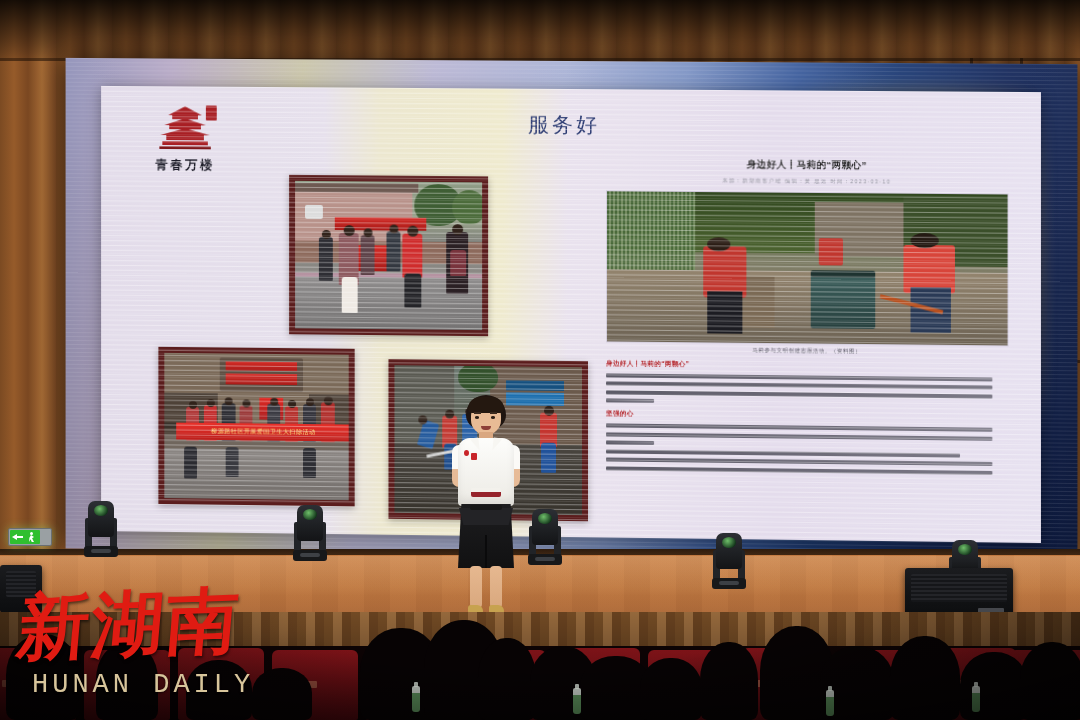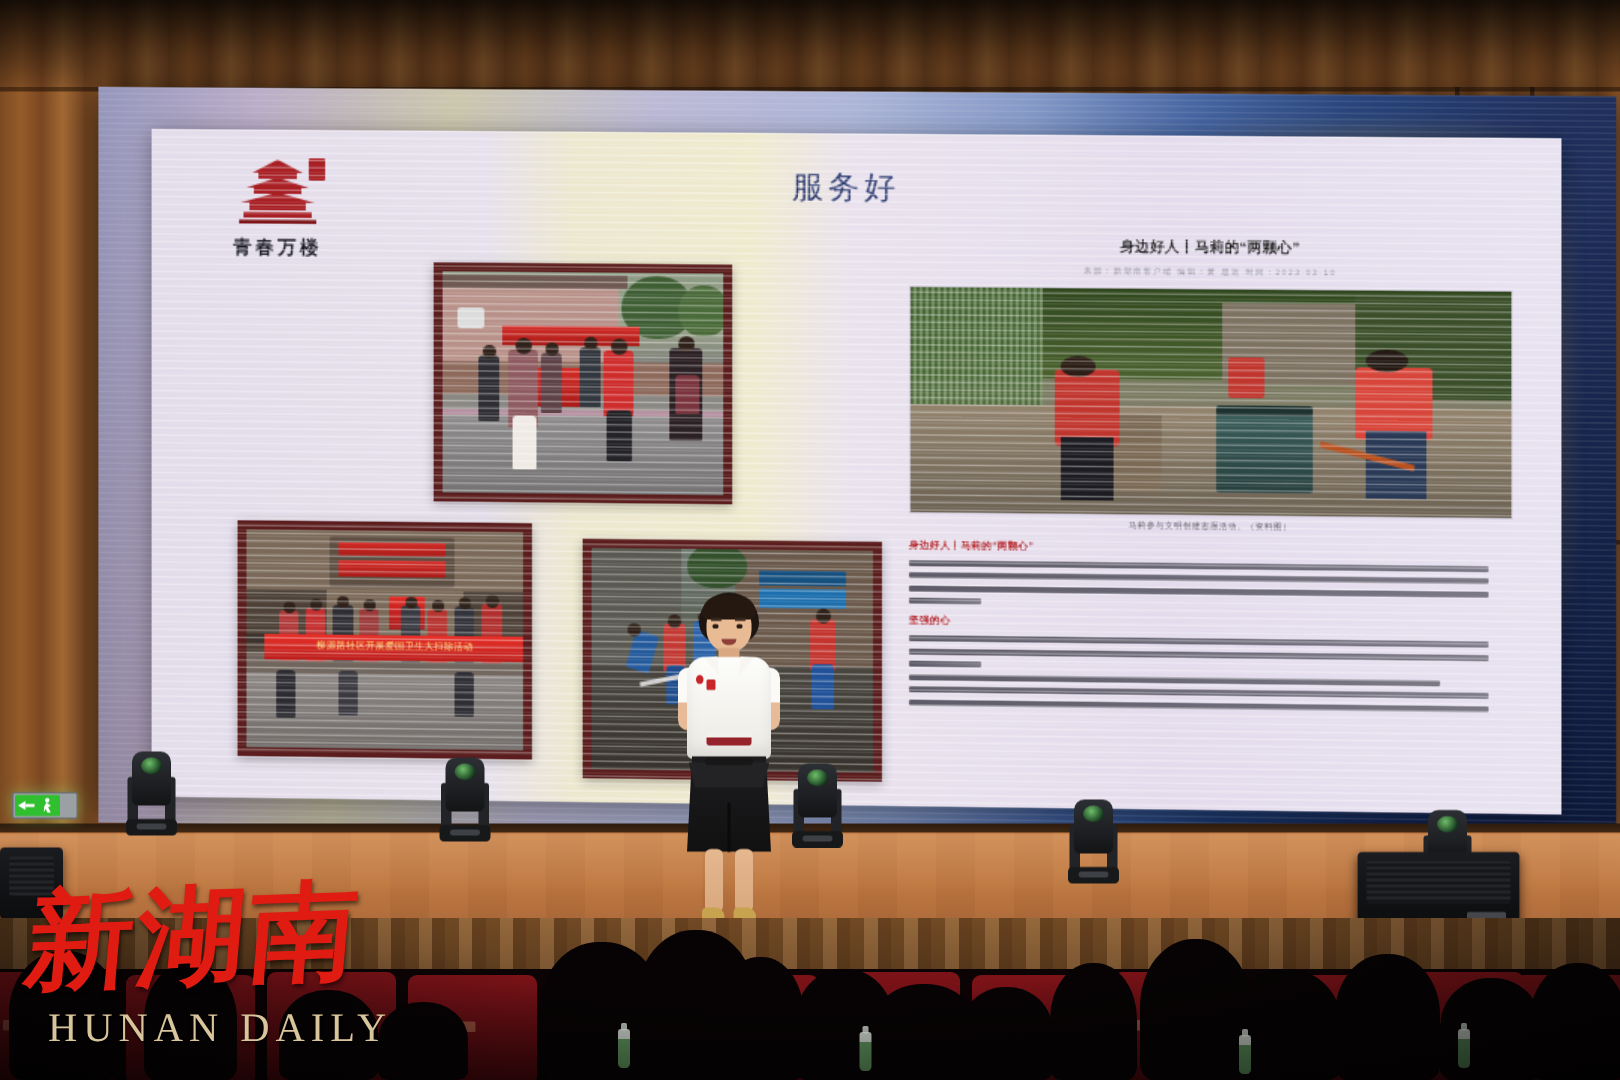--- a/index.html
+++ b/index.html
@@ -219,21 +219,21 @@
   .wm-cn {
     font-family:"DejaVu Serif","Liberation Serif",serif;
     font-size:72px; font-weight:700; color:#e01b12; letter-spacing:2px;
     line-height:.95; transform: skewX(-7deg) rotate(-2deg);
     text-shadow: 1px 2px 3px rgba(0,0,0,.55);
     white-space:nowrap;
   }
   .wm-en {
     margin-top:14px; margin-left:14px;
     font-size:27px; letter-spacing:4px; color:#d8c59b; font-weight:400;
-    font-family:Liberation Serif, serif;
+    font-family:Liberation Mono, monospace;
     text-shadow:0 1px 2px rgba(0,0,0,.6);
   }
 
   .ceiling-glow{position:absolute;left:0;top:0;width:1080px;height:58px;
     background:linear-gradient(180deg,rgba(0,0,0,.85),rgba(0,0,0,.15));}
 </style>
 </head>
 <body>
 
 <div id="stage-scene">

